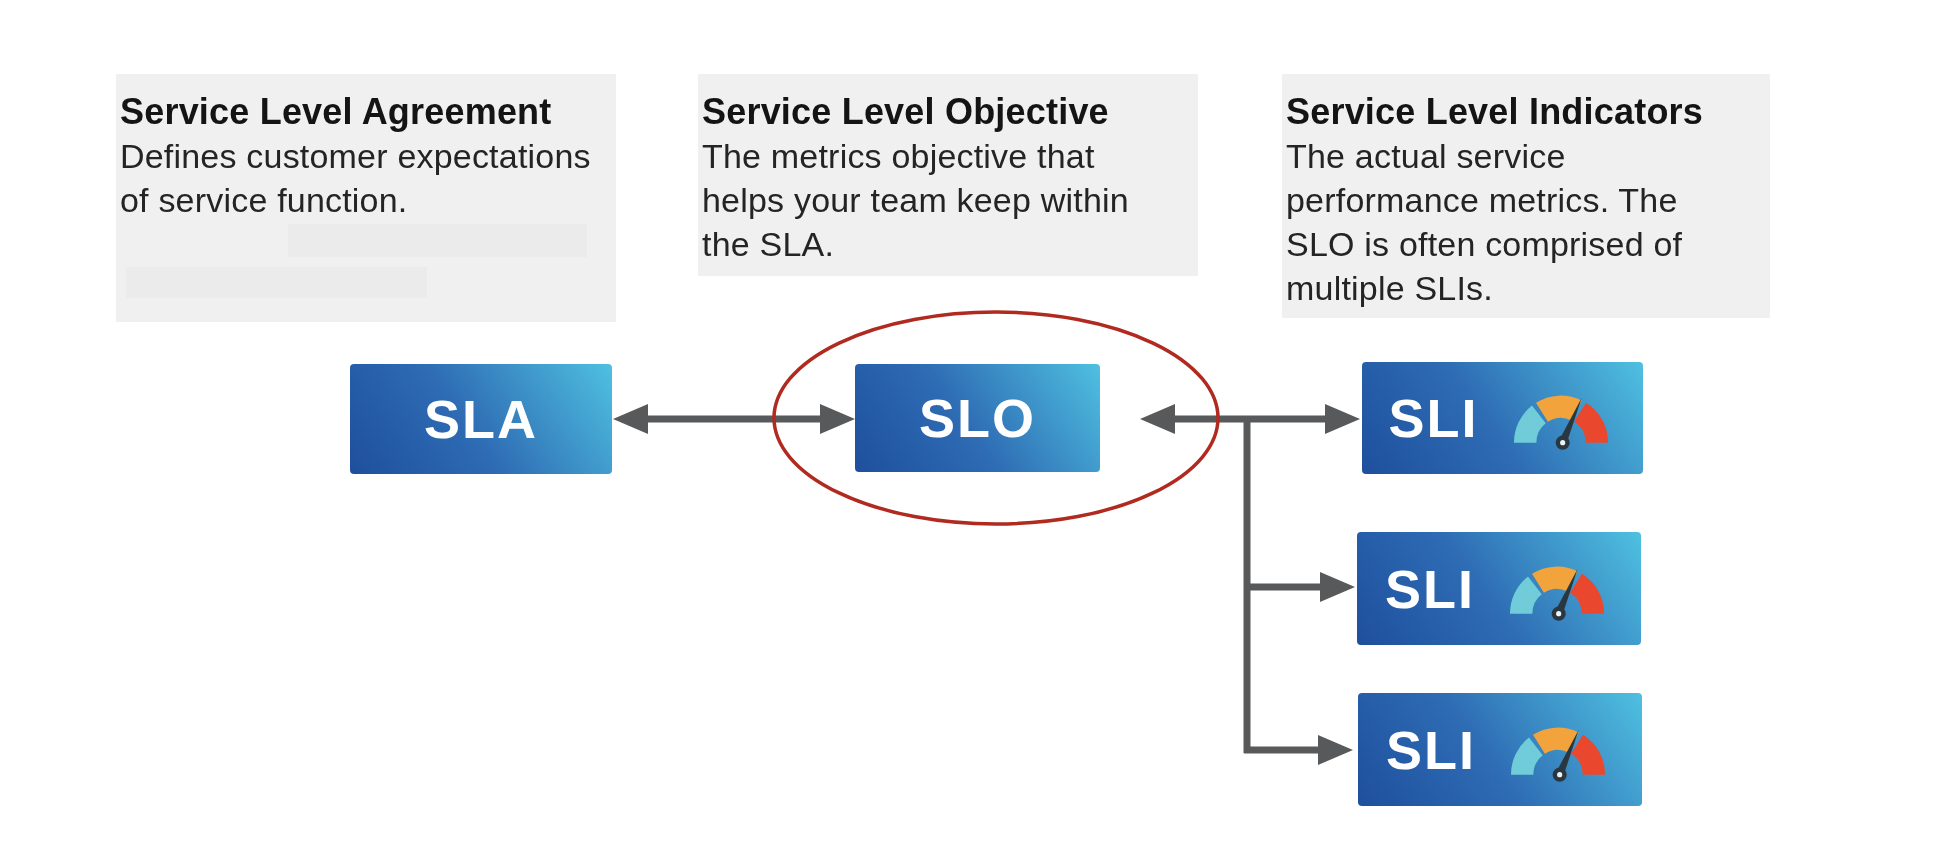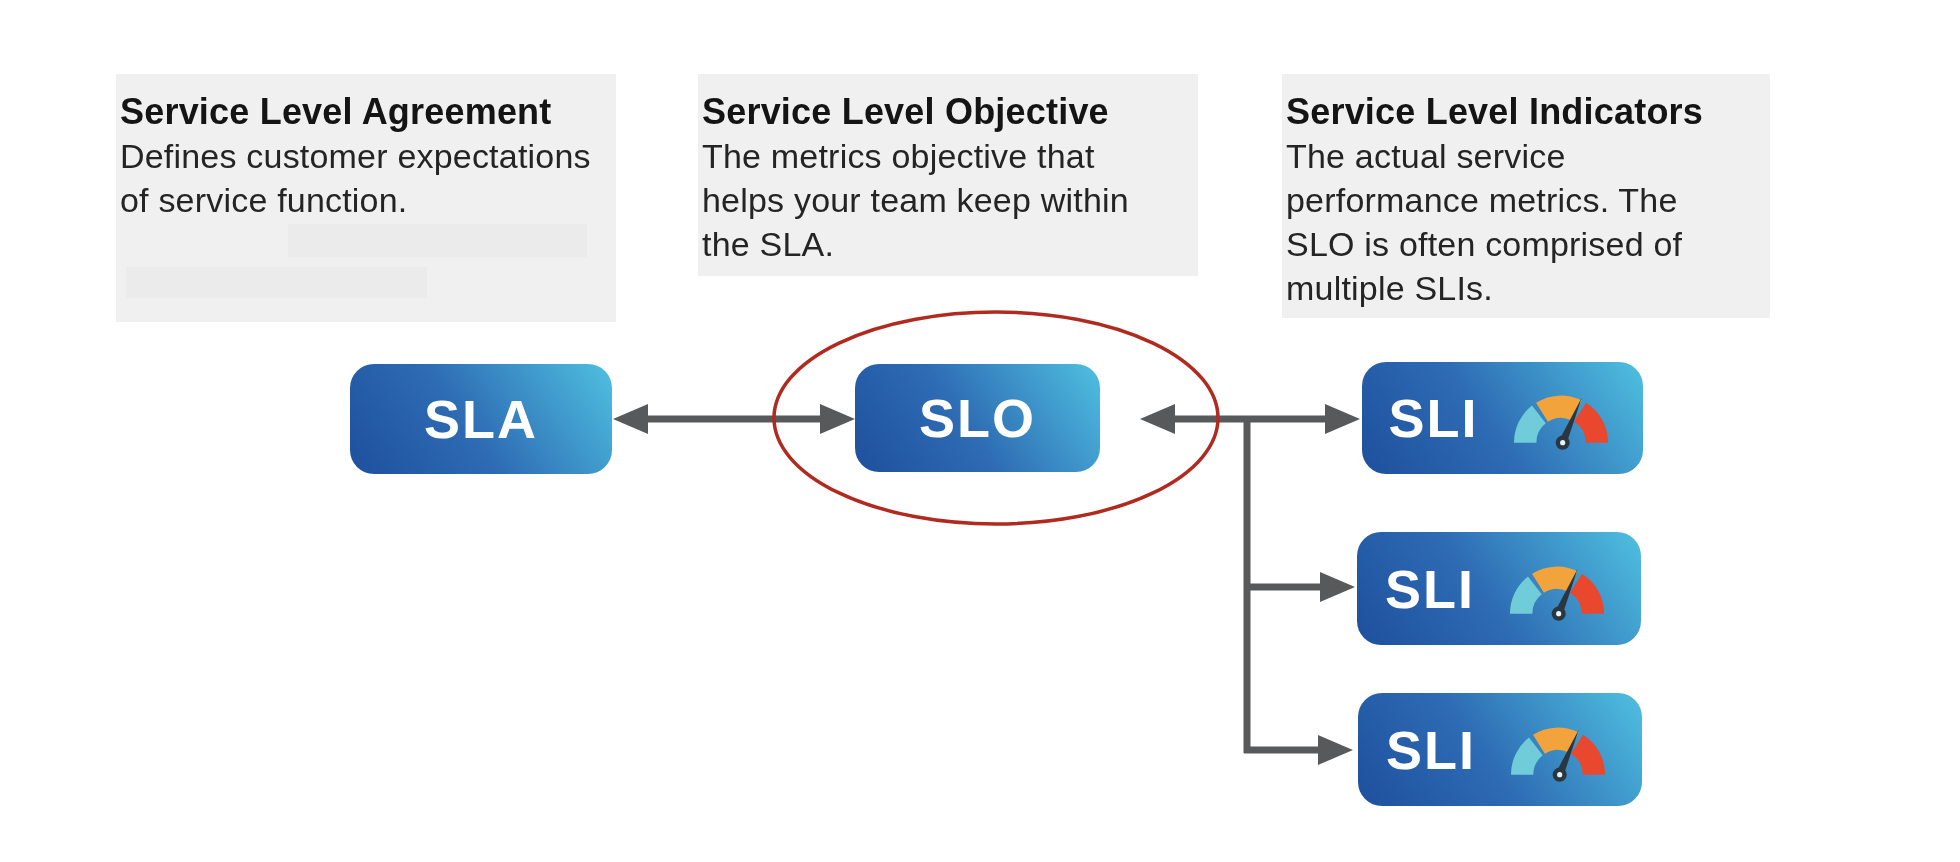--- a/index.html
+++ b/index.html
@@ -53,21 +53,21 @@
     color:var(--body-color);
     letter-spacing:0.2px;
   }
   .redact{
     position:absolute;
     background:var(--redact-bg);
   }
 
   .node{
     position:absolute;
-    border-radius:24px;
+    border-radius:4px;
     background:linear-gradient(55deg, var(--node-gradient-start) 0%, #2e6cb4 45%, var(--node-gradient-end) 100%);
     display:flex;
     align-items:center;
     justify-content:center;
     gap:26px;
   }
   .node-label{
     color:var(--node-text);
     font-size:54px;
     font-weight:bold;

